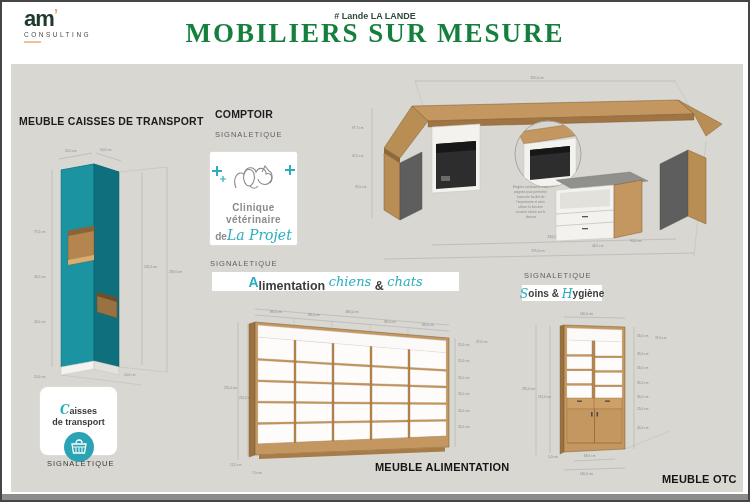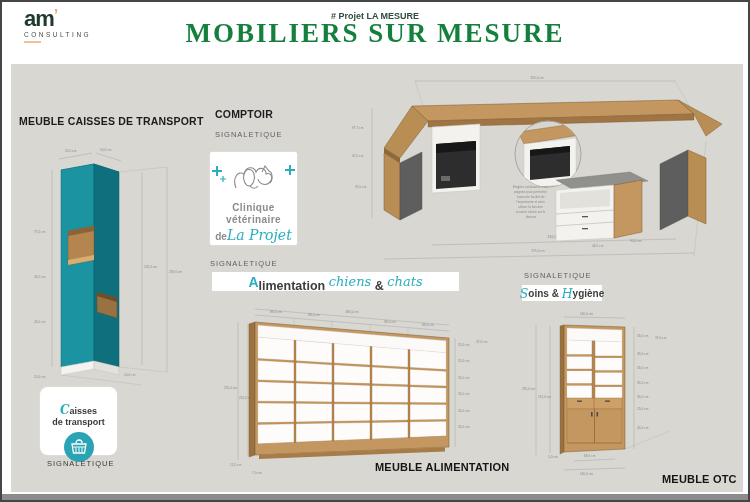--- a/index.html
+++ b/index.html
@@ -49,21 +49,21 @@
 </head>
 <body>
 
 <div class="page">
 
   <div class="logo">
     <span class="am">am</span><span class="mark">’</span>
     <span class="sub">consulting</span>
     <span class="bar"></span>
   </div>
-  <div class="ptag"># Projet LA MESURE</div>
+  <div class="ptag"># Lande LA LANDE</div>
   <div class="title">MOBILIERS SUR MESURE</div>
 
   <div class="board">
 
     <div class="h-bold" style="left:8px;top:51px;">MEUBLE CAISSES DE TRANSPORT</div>
 
     <svg style="left:21px;top:73px;" width="170" height="250" viewBox="0 0 170 250">
       <g>
         <line class="dimline" x1="27" y1="22" x2="60" y2="16"></line>
         <line class="dimline" x1="64" y1="16" x2="89" y2="24"></line>

